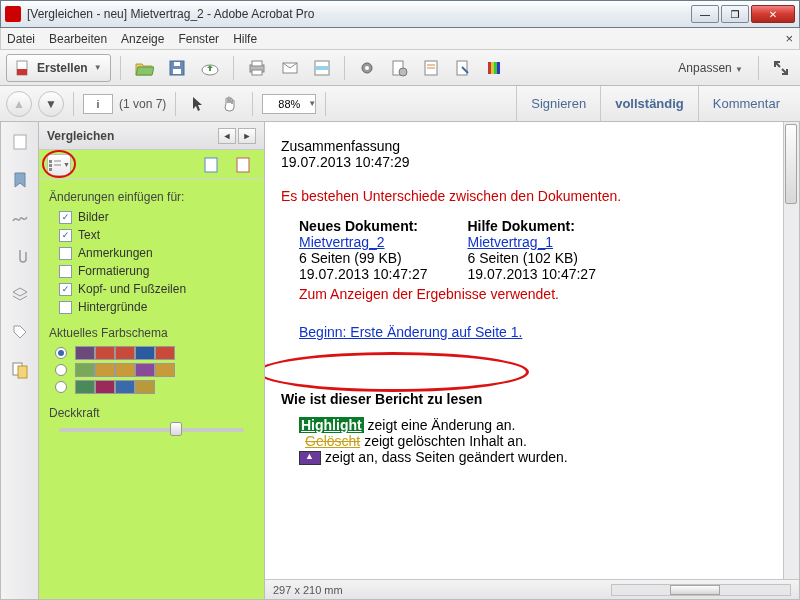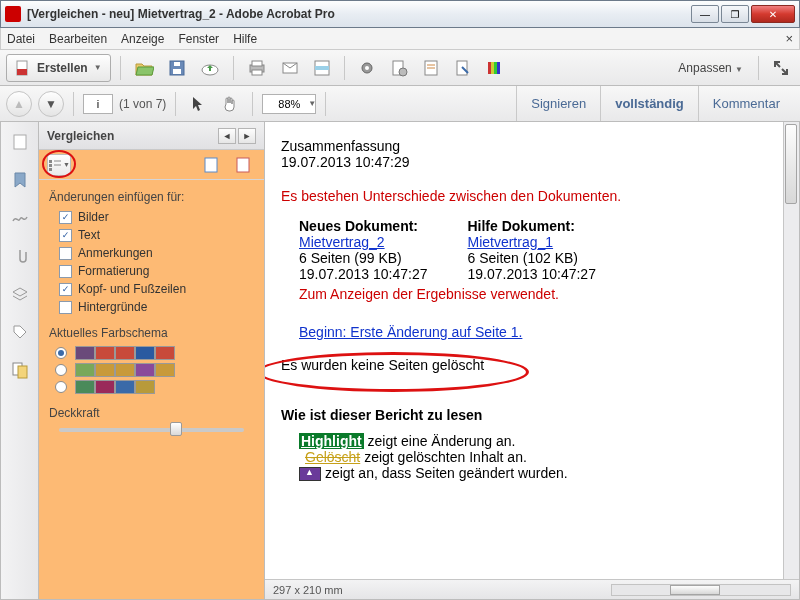--- a/index.html
+++ b/index.html
@@ -1,21 +1,21 @@
 <!DOCTYPE html>
 <html><head>
 <meta charset="utf-8">
 <style>
 * { box-sizing: border-box; margin: 0; padding: 0; font-family: "Segoe UI", Tahoma, sans-serif; }
 body { width: 800px; height: 600px; overflow: hidden; background: #fff; }
 
 
 .titlebar { height: 28px; background: linear-gradient(#fdfefe, #e8edf3 50%, #dde4ec); border: 1px solid #6c7a8a; display: flex; align-items: center; padding: 0 4px; }
 .titlebar .app-icon { width: 16px; height: 16px; background: #c00; margin-right: 6px; border-radius: 2px; }
-.titlebar .title { font-size: 12px; flex: 1; color: #333; font-weight: bold; }
+.titlebar .title { font-size: 12px; flex: 1; color: #333; }
 .titlebar .win-btns { display: flex; gap: 2px; }
 .win-btn { width: 28px; height: 18px; border: 1px solid #7a8795; background: linear-gradient(#f5f7fa,#d8dee6); font-size: 10px; display: flex; align-items: center; justify-content: center; border-radius: 2px; }
 .win-btn.close { width: 44px; background: linear-gradient(#f08080,#d43a2f,#b0281e); color: #fff; border-color: #8a2a22; }
 
 
 .menubar { height: 22px; background: #f4f4f4; border: 1px solid #ccc; border-top: none; display: flex; align-items: center; padding: 0 6px; font-size: 12px; gap: 14px; }
 .menubar span { color: #333; }
 .menubar .x { margin-left: auto; font-family: Arial; font-size: 13px; color: #444; }
 
 
@@ -32,21 +32,21 @@
 .zoom-input { width: 54px; height: 20px; border: 1px solid #b1b1b1; text-align: center; font-size: 11px; background: #fff; }
 .right-links { margin-left: auto; display: flex; gap: 0; }
 .right-link { padding: 0 14px; height: 35px; display: flex; align-items: center; border-left: 1px solid #c9c9c9; color: #4a6a95; font-size: 13px; }
 
 
 .main { display: flex; height: 478px; border: 1px solid #bcbcbc; border-top: none; }
 .icon-rail { width: 38px; background: linear-gradient(90deg,#f3f3f4,#e7e7e9); border-right: 1px solid #bcbcbc; display: flex; flex-direction: column; align-items: center; padding-top: 10px; gap: 18px; }
 .rail-icon { width: 20px; height: 20px; display: flex; align-items: center; justify-content: center; color: #888; }
 .rail-icon.active { color: #444; }
 
-.side-panel { width: 226px; background: #fdba74; border-right: 1px solid #bcbcbc; display: flex; flex-direction: column; font-size: 12px; }
+.side-panel { width: 226px; background: #bef264; border-right: 1px solid #bcbcbc; display: flex; flex-direction: column; font-size: 12px; }
 .panel-head { height: 28px; background: linear-gradient(#f0f0f1,#e1e1e3); border-bottom: 1px solid #c9c9c9; display: flex; align-items: center; padding: 0 8px; font-weight: bold; color: #444; }
 .panel-head .nav-arrows { margin-left: auto; display: flex; gap: 2px; }
 .panel-head .narr { width: 18px; height: 16px; border: 1px solid #b5b5b5; background: linear-gradient(#fdfdfd,#e6e6e6); font-size: 9px; display: flex; align-items: center; justify-content: center; }
 .panel-tools { height: 30px; border-bottom: 1px solid #d5d5d7; display: flex; align-items: center; padding: 0 8px; gap: 6px; position: relative; }
 .opt-btn { width: 24px; height: 22px; border: 1px solid #bcbcbc; background: linear-gradient(#fefefe,#eaeaea); border-radius: 3px; display: flex; align-items: center; justify-content: center; }
 .red-circle { border: 2px solid #d11; border-radius: 50%; position: absolute; pointer-events: none; }
 .panel-body { padding: 10px; overflow-y: auto; }
 .panel-body .sect-title { color: #444; margin-bottom: 6px; }
 .chk-row { display: flex; align-items: center; gap: 6px; margin: 4px 0 4px 10px; color: #333; }
 .chk { width: 13px; height: 13px; border: 1px solid #8a9aad; background: #fff; display: inline-flex; align-items: center; justify-content: center; font-size: 9px; color: #2a5aa0; }
@@ -385,21 +385,20 @@
             <a class="blue-u">Mietvertrag_1</a>
             <div>6 Seiten (102 KB)</div>
             <div>19.07.2013 10:47:27</div>
           </div>
         </div>
         <div class="red" style="margin-left:18px">Zum Anzeigen der Ergebnisse verwendet.</div>
         <div style="height:22px"></div>
         <a class="blue-u" style="margin-left:18px">Beginn: Erste Änderung auf Seite 1.</a>
         <div class="big-red-ellipse" style="width:272px;height:40px;left:-8px;top:230px"></div>
         <div style="height:16px"></div>
-        <div style="margin-left:0">Es wurden keine Seiten gelöscht</div>
         <div style="height:34px"></div>
         <div style="font-weight:bold">Wie ist dieser Bericht zu lesen</div>
         <div style="height:10px"></div>
         <div style="margin-left:18px"><span class="highlight-green">Highlight</span><span> zeigt eine Änderung an.</span></div>
         <div style="margin-left:24px"><span class="strike-red">Gelöscht</span><span> zeigt gelöschten Inhalt an.</span></div>
         <div style="margin-left:18px"><span class="purple-box"></span><span> zeigt an, dass Seiten geändert wurden.</span></div>
       </div>
       <div class="vscroll">
           <div class="vth"></div>
         </div>

